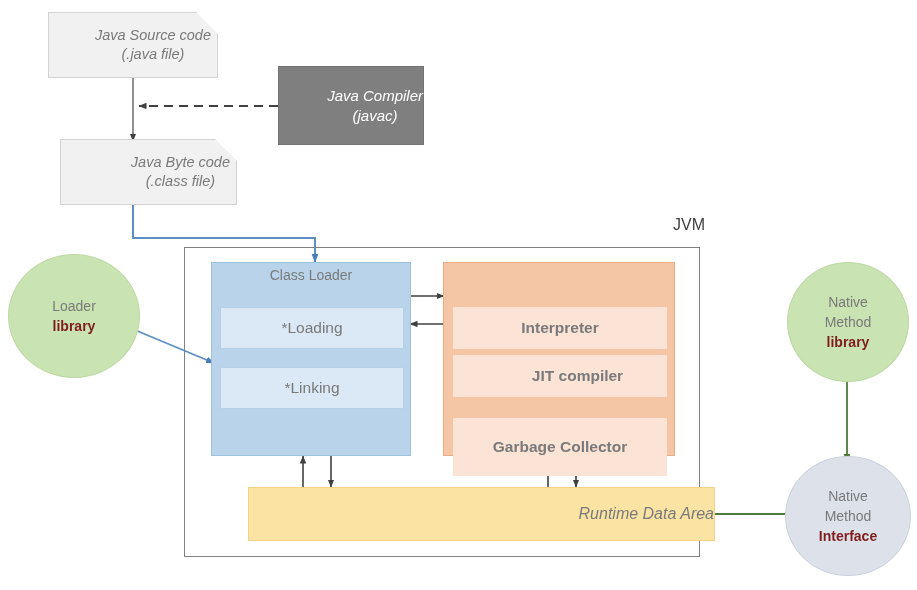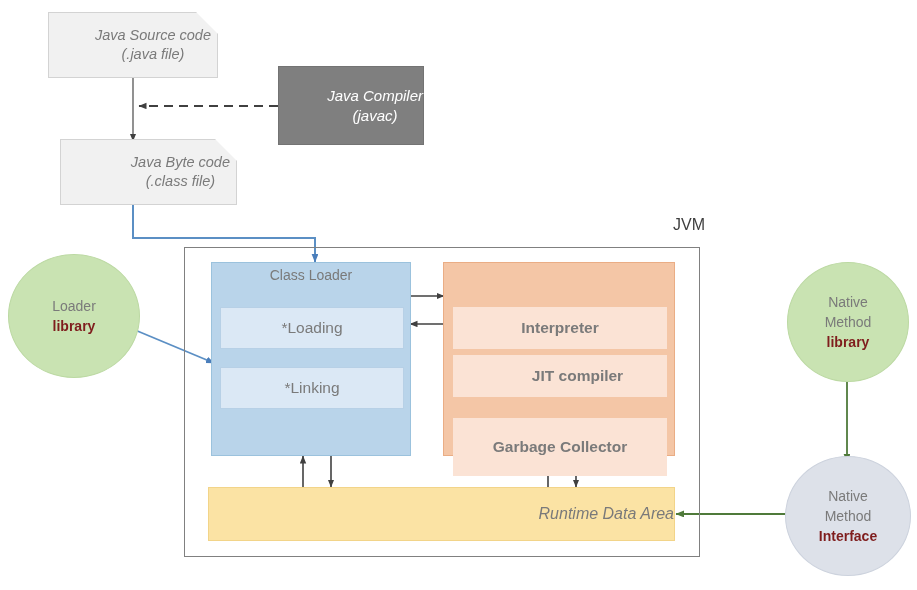--- a/index.html
+++ b/index.html
@@ -31,21 +31,21 @@
   .panel.orange{background:#f4c6a6;border:1px solid #eaad85;}
   .panel-title{position:absolute;left:0;right:0;top:4px;text-align:center;
                color:#7a7a7a;font-size:14px;}
   .sub{position:absolute;box-sizing:border-box;display:flex;
        align-items:center;justify-content:center;text-align:center;
        color:#7a7a7a;font-size:15.5px;}
   .sub.blue{background:#dbe8f5;border:1px solid #b7d0e6;}
   .sub.orange{background:#fbe3d5;border:1px solid #f3caб0;border-color:#f3cab0;font-weight:bold;}
 
   
-  .runtime{background:#fbe3a4;border:1px solid #f2d489;font-size:16px;color:#7a7a7a;}
+  .runtime{background:#fbe3a4;border:1px solid #f2d489;font-size:16px;color:#7a7a7a;margin-left:40px;}
 
   
   .ellipse{position:absolute;border-radius:50%;box-sizing:border-box;
            display:flex;align-items:center;justify-content:center;
            text-align:center;color:#7a7a7a;font-size:14px;line-height:1.45;}
   .ellipse.green{background:#c9e3b2;border:1px solid #bcd9a3;}
   .ellipse.gray{background:#dde1e9;border:1px solid #ccd2dd;}
   .ellipse b{font-weight:bold;color:#7f1d1d;}
 
   svg.layer{position:absolute;left:0;top:0;width:917px;height:590px;

